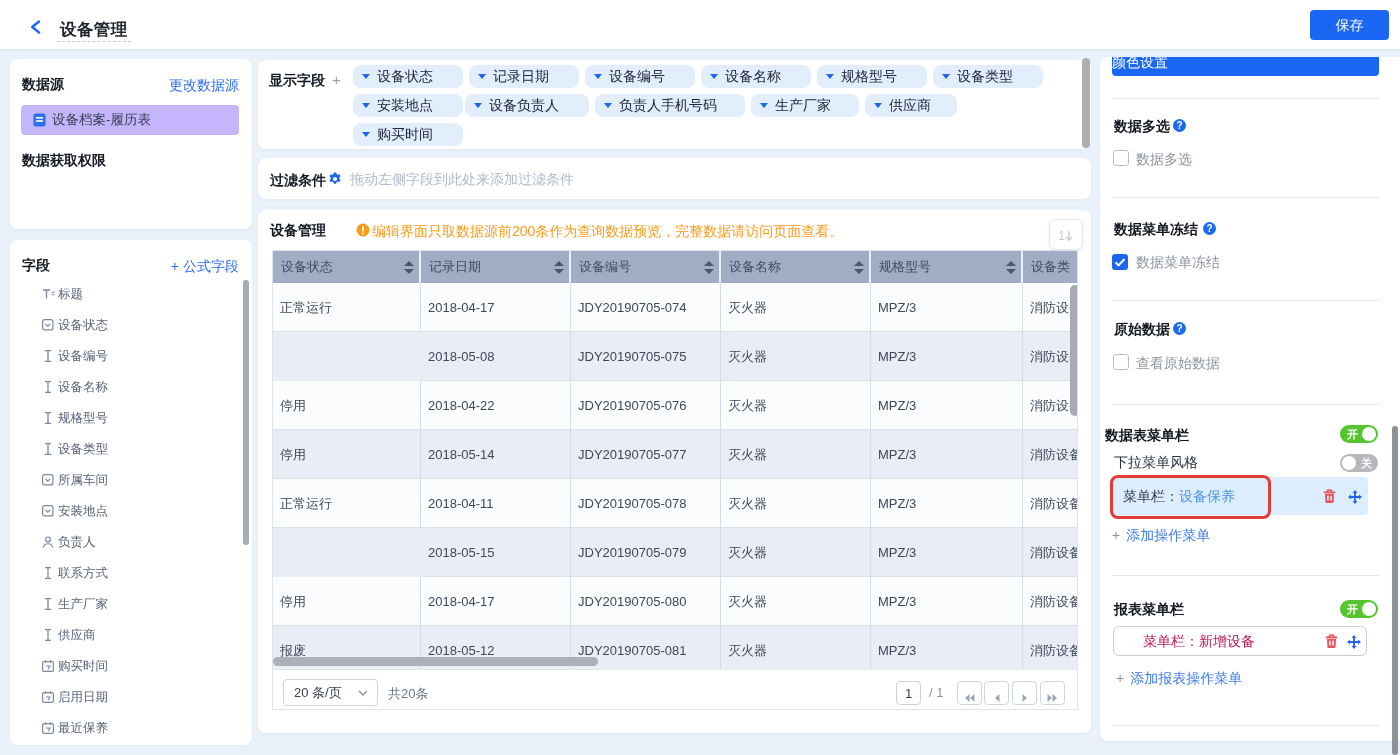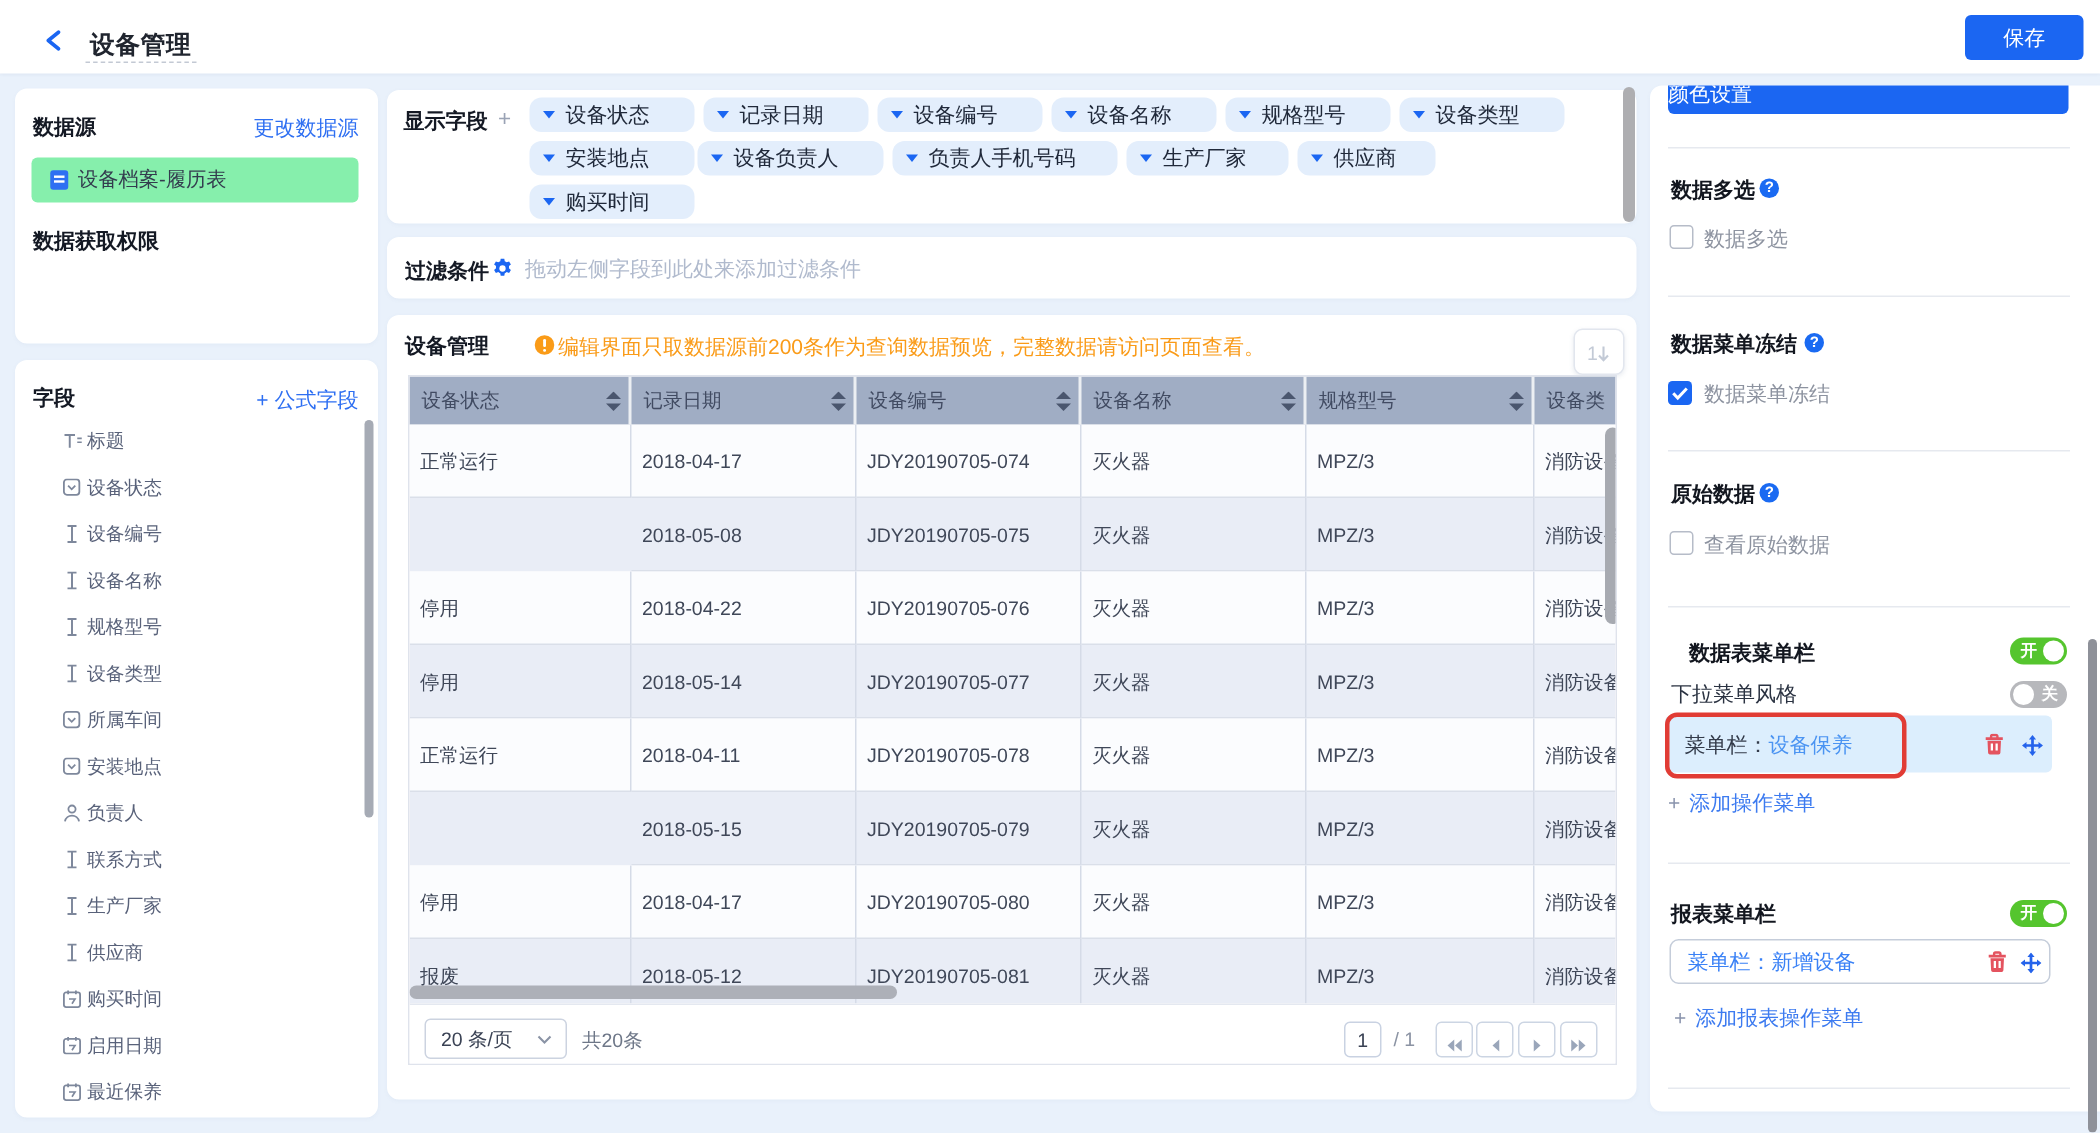--- a/index.html
+++ b/index.html
@@ -10,21 +10,21 @@
 
 #topbar{position:absolute;left:0;top:0;width:1400px;height:49px;background:#fff;box-shadow:0 1px 2px rgba(120,140,170,.12);z-index:5}
 #title{position:absolute;left:60px;top:19px;font-size:16.5px;color:#20252f;font-weight:bold;letter-spacing:.4px}
 #tdash{position:absolute;left:57px;top:41px;width:74px;border-bottom:1px dashed #c3c9d4}
 #savebtn{position:absolute;left:1310px;top:10px;width:79px;height:30px;background:#1b66f2;border-radius:4px;color:#fff;font-size:14px;text-align:center;line-height:30px}
 
 #lcard1{left:10px;top:59px;width:242px;height:170px}
 #lcard2{left:10px;top:240px;width:242px;height:505px}
 .sechead{font-size:14px;font-weight:bold;color:#141924}
 .link13{font-size:14px;color:#2e6ff2}
-#srcitem{position:absolute;left:11px;top:46px;width:218px;height:30px;background:#86efac;border-radius:4px;font-size:13.5px;color:#333c4e;line-height:30px}
+#srcitem{position:absolute;left:11px;top:46px;width:218px;height:30px;background:#c4b5fd;border-radius:4px;font-size:13.5px;color:#333c4e;line-height:30px}
 #rbtn{position:absolute;left:12px;top:121px;width:216px;height:29px;background:#1b66f2;border-radius:4px;color:#fff;font-size:14px;text-align:center;line-height:29px}
 .frow{position:absolute;left:0;width:230px;height:31px;font-size:12.5px;color:#59627a}
 .frow .ficon{position:absolute;left:32px;top:9px;line-height:0}
 .frow .ftxt{position:absolute;left:48px;top:8px;line-height:14px}
 #fscroll{position:absolute;left:233px;top:40px;width:6px;height:265px;background:#a6abb5;border-radius:3px}
 
 #mcardA{left:258px;top:60px;width:833px;height:89px}
 #mcardB{left:258px;top:158px;width:833px;height:41px}
 #mcardC{left:258px;top:210px;width:833px;height:523px}
 .chip{position:absolute;height:23px;background:#e3eefc;border-radius:8px;font-size:14px;color:#20293a;line-height:23px}
@@ -402,21 +402,21 @@
     <div class="rlabel" style="left:14px;top:164px">数据菜单冻结</div>
     <div class="qicon" style="left:103px;top:165px">?</div>
     <div class="cbc" style="left:12px;top:197px"><svg width="16" height="16">
         <path d="M3.5 8.2 l3 3.2 L12.5 5" stroke="#fff" stroke-width="2" fill="none"></path>
       </svg></div>
     <div class="graytext" style="left:36px;top:197px">数据菜单冻结</div>
     <div class="rlabel" style="left:14px;top:264px">原始数据</div>
     <div class="qicon" style="left:73px;top:265px">?</div>
     <div class="cb" style="left:13px;top:297px"></div>
     <div class="graytext" style="left:36px;top:298px">查看原始数据</div>
-    <div class="rlabel" style="left:26px;top:370px">数据表菜单栏</div>
+    <div class="rlabel" style="left:5px;top:370px">数据表菜单栏</div>
     <div class="toggle ton" style="left:240px;top:368px">
       <span class="ttxt">开</span>
       <span class="knob"></span>
     </div>
     <div class="rtext" style="left:14px;top:397px">下拉菜单风格</div>
     <div class="toggle toff" style="left:240px;top:397px">
       <span class="knob"></span>
       <span class="ttxt">关</span>
     </div>
     <div style="position:absolute;left:10px;top:420px;width:258px;height:37.5px;background:#dceefd;border-radius:4px"></div>
@@ -433,21 +433,21 @@
         <path d="M7 0 L4.6 3 h4.8 Z M7 14 L4.6 11 h4.8 Z M0 7 L3 4.6 v4.8 Z M14 7 L11 4.6 v4.8 Z" fill="#2563eb"></path>
         <path d="M7 2.5 v9 M2.5 7 h9" stroke="#2563eb" stroke-width="1.8"></path>
       </svg></div>
     <div class="addlink" style="left:12px;top:470px"><b>+</b>添加操作菜单</div>
     <div class="rlabel" style="left:14px;top:544px">报表菜单栏</div>
     <div class="toggle ton" style="left:240px;top:542.5px">
       <span class="ttxt">开</span>
       <span class="knob"></span>
     </div>
     <div style="position:absolute;left:13px;top:569px;width:254px;height:30px;border:1px solid #c5cdda;border-radius:6px"></div>
-    <div class="rtext" style="left:25px;top:576px;color:#3b82f6">菜单栏：新增设备</div>
+    <div class="rtext" style="left:43px;top:576px;color:#be185d">菜单栏：新增设备</div>
     <div style="position:absolute;left:225px;top:576.5px;line-height:0"><svg width="13" height="15" viewBox="0 0 13 15">
         <path d="M0.8 3.4 h11.4" stroke="#e4535f" stroke-width="1.9"></path>
         <path d="M4.4 3 v-1.1 a0.9 0.9 0 0 1 .9-.9 h2.4 a0.9 0.9 0 0 1 .9.9 V3" stroke="#e4535f" stroke-width="1.6" fill="none"></path>
         <path d="M2 4.9 h9 l-.4 8 a1.2 1.2 0 0 1-1.2 1.1 H3.6 a1.2 1.2 0 0 1-1.2-1.1 Z" fill="#e4535f"></path>
         <path d="M4.9 6.7 v4.7 M8.1 6.7 v4.7" stroke="#fff" stroke-width="1.5"></path>
       </svg></div>
     <div style="position:absolute;left:246.5px;top:577.5px;line-height:0"><svg width="14" height="14" viewBox="0 0 14 14">
         <path d="M7 0 L4.6 3 h4.8 Z M7 14 L4.6 11 h4.8 Z M0 7 L3 4.6 v4.8 Z M14 7 L11 4.6 v4.8 Z" fill="#2563eb"></path>
         <path d="M7 2.5 v9 M2.5 7 h9" stroke="#2563eb" stroke-width="1.8"></path>
       </svg></div>

